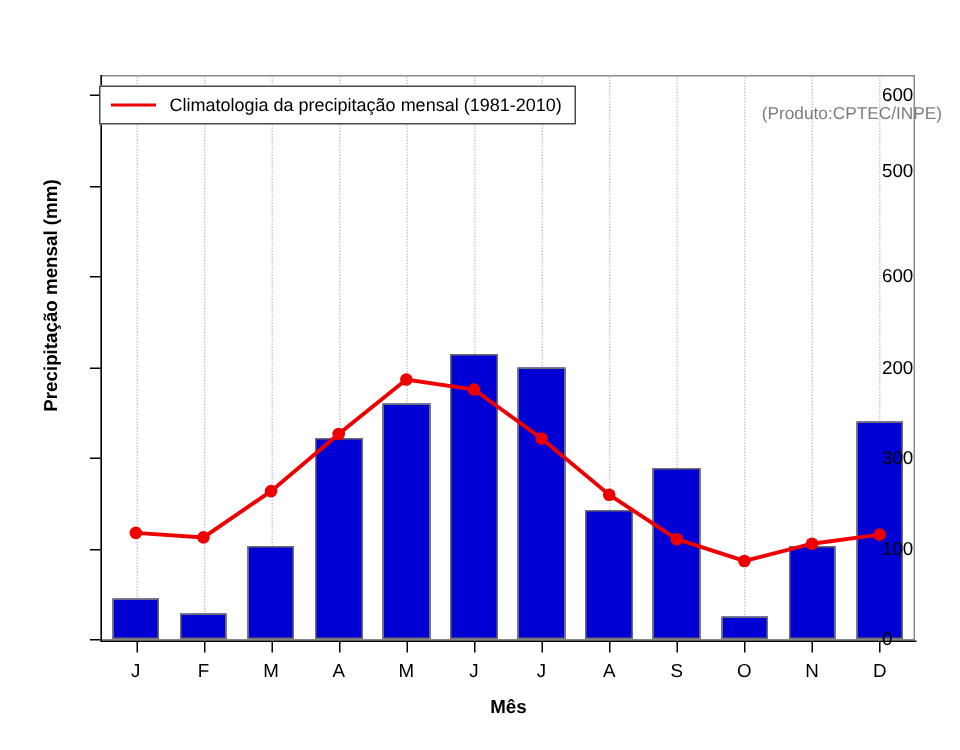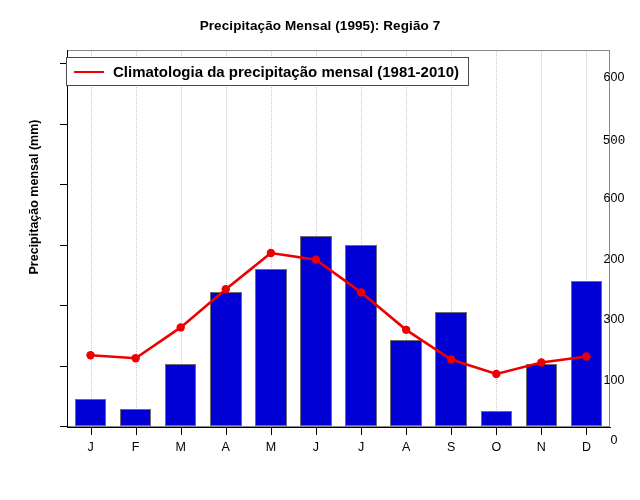--- a/index.html
+++ b/index.html
@@ -85,24 +85,23 @@
     position: absolute;
     left: 60px;
     width: 7px;
     height: 1px;
     background: #000000;
   }
   .y-tick-label {
     position: absolute;
     right: 0;
     width: 52px;
-    text-align: center;
+    text-align: left;
     font-size: 12.5px;
     transform: translateY(-50%);
-    margin-top: 14px;
   }
   .x-tick {
     position: absolute;
     top: 428px;
     width: 1px;
     height: 7px;
     background: #000000;
   }
   .x-tick-label {
     position: absolute;
@@ -145,23 +144,22 @@
     gap: 9px;
     z-index: 5;
   }
   #legend-swatch {
     display: block;
     width: 30px;
     height: 2px;
     background: #ee0000;
   }
   #legend-label {
-    font-size: 15px;
+    font-size: 12px;
     white-space: nowrap;
-    font-weight: bold;
   }
   
   #watermark {
     position: absolute;
     right: 12px;
     top: 70px;
     font-size: 11.5px;
     color: #7d7d7d;
     z-index: 5;
   }
@@ -174,21 +172,20 @@
     height: 100%;
     overflow: visible;
     z-index: 4;
   }
 </style>
 </head>
 <body>
 
 <div id="chart-root">
 
-  <div id="chart-title">Precipitação Mensal (1995): Região 7</div>
 
   <div id="plot-area">
     <div id="plot-inner">
       <div id="gridlines">
           <div class="gridline-v" style="left: 22.5417px;"></div>
           <div class="gridline-v" style="left: 67.625px;"></div>
           <div class="gridline-v" style="left: 112.708px;"></div>
           <div class="gridline-v" style="left: 157.792px;"></div>
           <div class="gridline-v" style="left: 202.875px;"></div>
           <div class="gridline-v" style="left: 247.958px;"></div>
@@ -238,21 +235,21 @@
       <div class="y-tick-label" style="top: 426px;">0</div>
       <div class="y-tick" style="top: 365.516px;"></div>
       <div class="y-tick-label" style="top: 365.516px;">100</div>
       <div class="y-tick" style="top: 305.032px;"></div>
       <div class="y-tick-label" style="top: 305.032px;">300</div>
       <div class="y-tick" style="top: 244.548px;"></div>
       <div class="y-tick-label" style="top: 244.548px;">200</div>
       <div class="y-tick" style="top: 184.065px;"></div>
       <div class="y-tick-label" style="top: 184.065px;">600</div>
       <div class="y-tick" style="top: 123.581px;"></div>
-      <div class="y-tick-label" style="top: 127px; font-family: Liberation Mono, monospace;">500</div>
+      <div class="y-tick-label" style="top: 114px;">500</div>
       <div class="y-tick" style="top: 63.0968px;"></div>
       <div class="y-tick-label" style="top: 63.0968px;">600</div>
     </div>
   <div id="x-axis-group">
       <div class="x-tick" style="left: 90.5417px;"></div>
       <div class="x-tick-label" style="left: 90.5417px;">J</div>
       <div class="x-tick" style="left: 135.625px;"></div>
       <div class="x-tick-label" style="left: 135.625px;">F</div>
       <div class="x-tick" style="left: 180.708px;"></div>
       <div class="x-tick-label" style="left: 180.708px;">M</div>
@@ -270,20 +267,22 @@
       <div class="x-tick-label" style="left: 451.208px;">S</div>
       <div class="x-tick" style="left: 496.292px;"></div>
       <div class="x-tick-label" style="left: 496.292px;">O</div>
       <div class="x-tick" style="left: 541.375px;"></div>
       <div class="x-tick-label" style="left: 541.375px;">N</div>
       <div class="x-tick" style="left: 586.458px;"></div>
       <div class="x-tick-label" style="left: 586.458px;">D</div>
     </div>
 
   <div id="y-axis-title">Precipitação mensal (mm)</div>
+  <div id="x-axis-title">Mês</div>
 
   <div id="legend-box">
     <span id="legend-swatch" style="background: rgb(238, 0, 0);"></span>
     <span id="legend-label">Climatologia da precipitação mensal (1981-2010)</span>
   </div>
 
+  <div id="watermark" style="color: rgb(125, 125, 125);">(Produto:CPTEC/INPE)</div>
 
 </div>
 
 </body></html>

